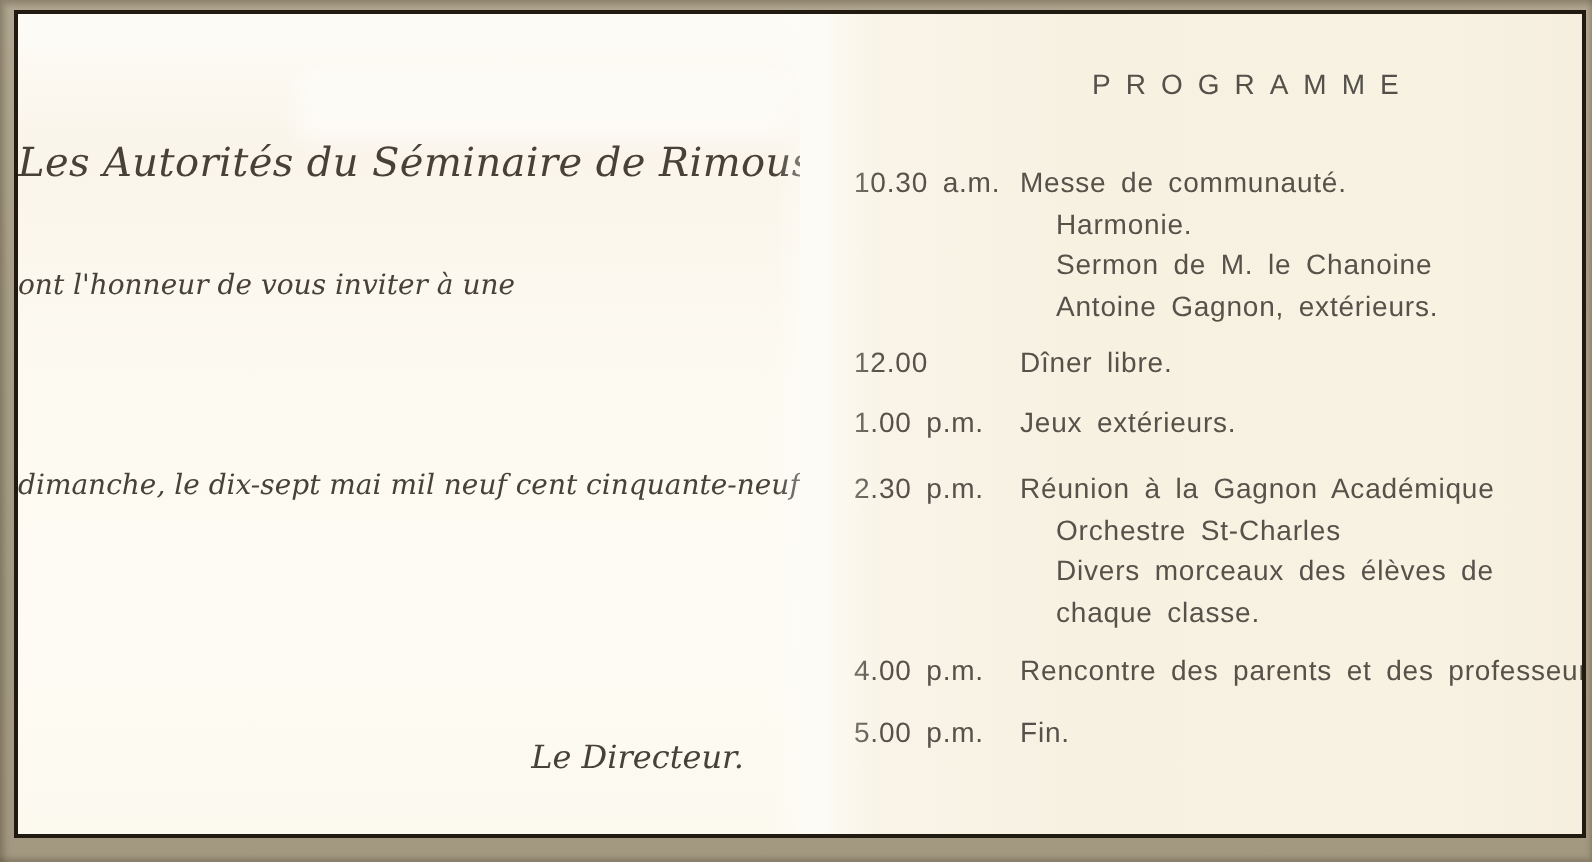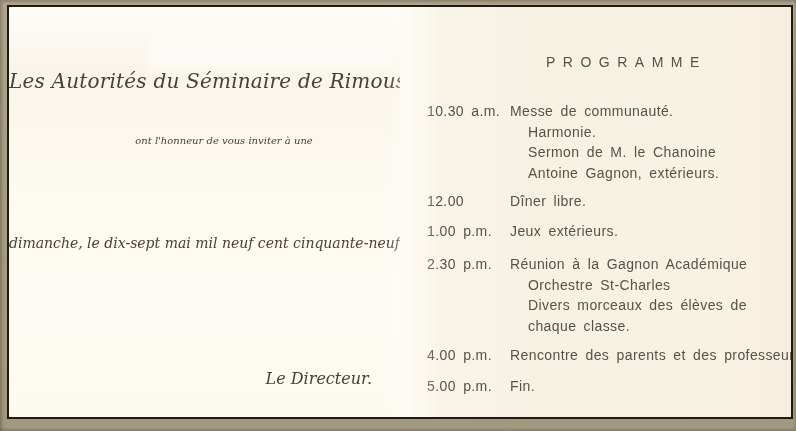--- a/index.html
+++ b/index.html
@@ -64,24 +64,22 @@
     position: absolute;
     top: 62px; left: 0; right: 0;
     text-align: center;
     font-size: 20px;
     letter-spacing: 0.2px;
     white-space: nowrap;
   }
   .inv-subtitle {
     position: absolute;
     top: 128px; left: 0; right: 0;
-    text-align: center;
-    font-size: 10px;
-    white-space: nowrap;
-    padding-left: 39px;
+    font-size: 14px;
+    white-space: nowrap;
   }
   .inv-event {
     position: absolute;
     top: 173px; left: 0; right: 0;
     text-align: center;
     text-indent: 11px;
     font-family: "Liberation Serif", serif;
     font-size: 17px;
     font-weight: 400;
     letter-spacing: 11px;
@@ -100,21 +98,20 @@
     top: 362px; right: 28px;
     text-align: right;
     font-size: 16px;
     white-space: nowrap;
   }
 
   
   .sans {
     font-family: "Liberation Sans", sans-serif;
     color: #56524a;
-    margin-top: 20px;
   }
   .prog-title {
     position: absolute;
     top: 27px; left: 146px;
     font-size: 14px;
     letter-spacing: 7.5px;
     color: #53514a;
     white-space: nowrap;
   }
   .schedule {

